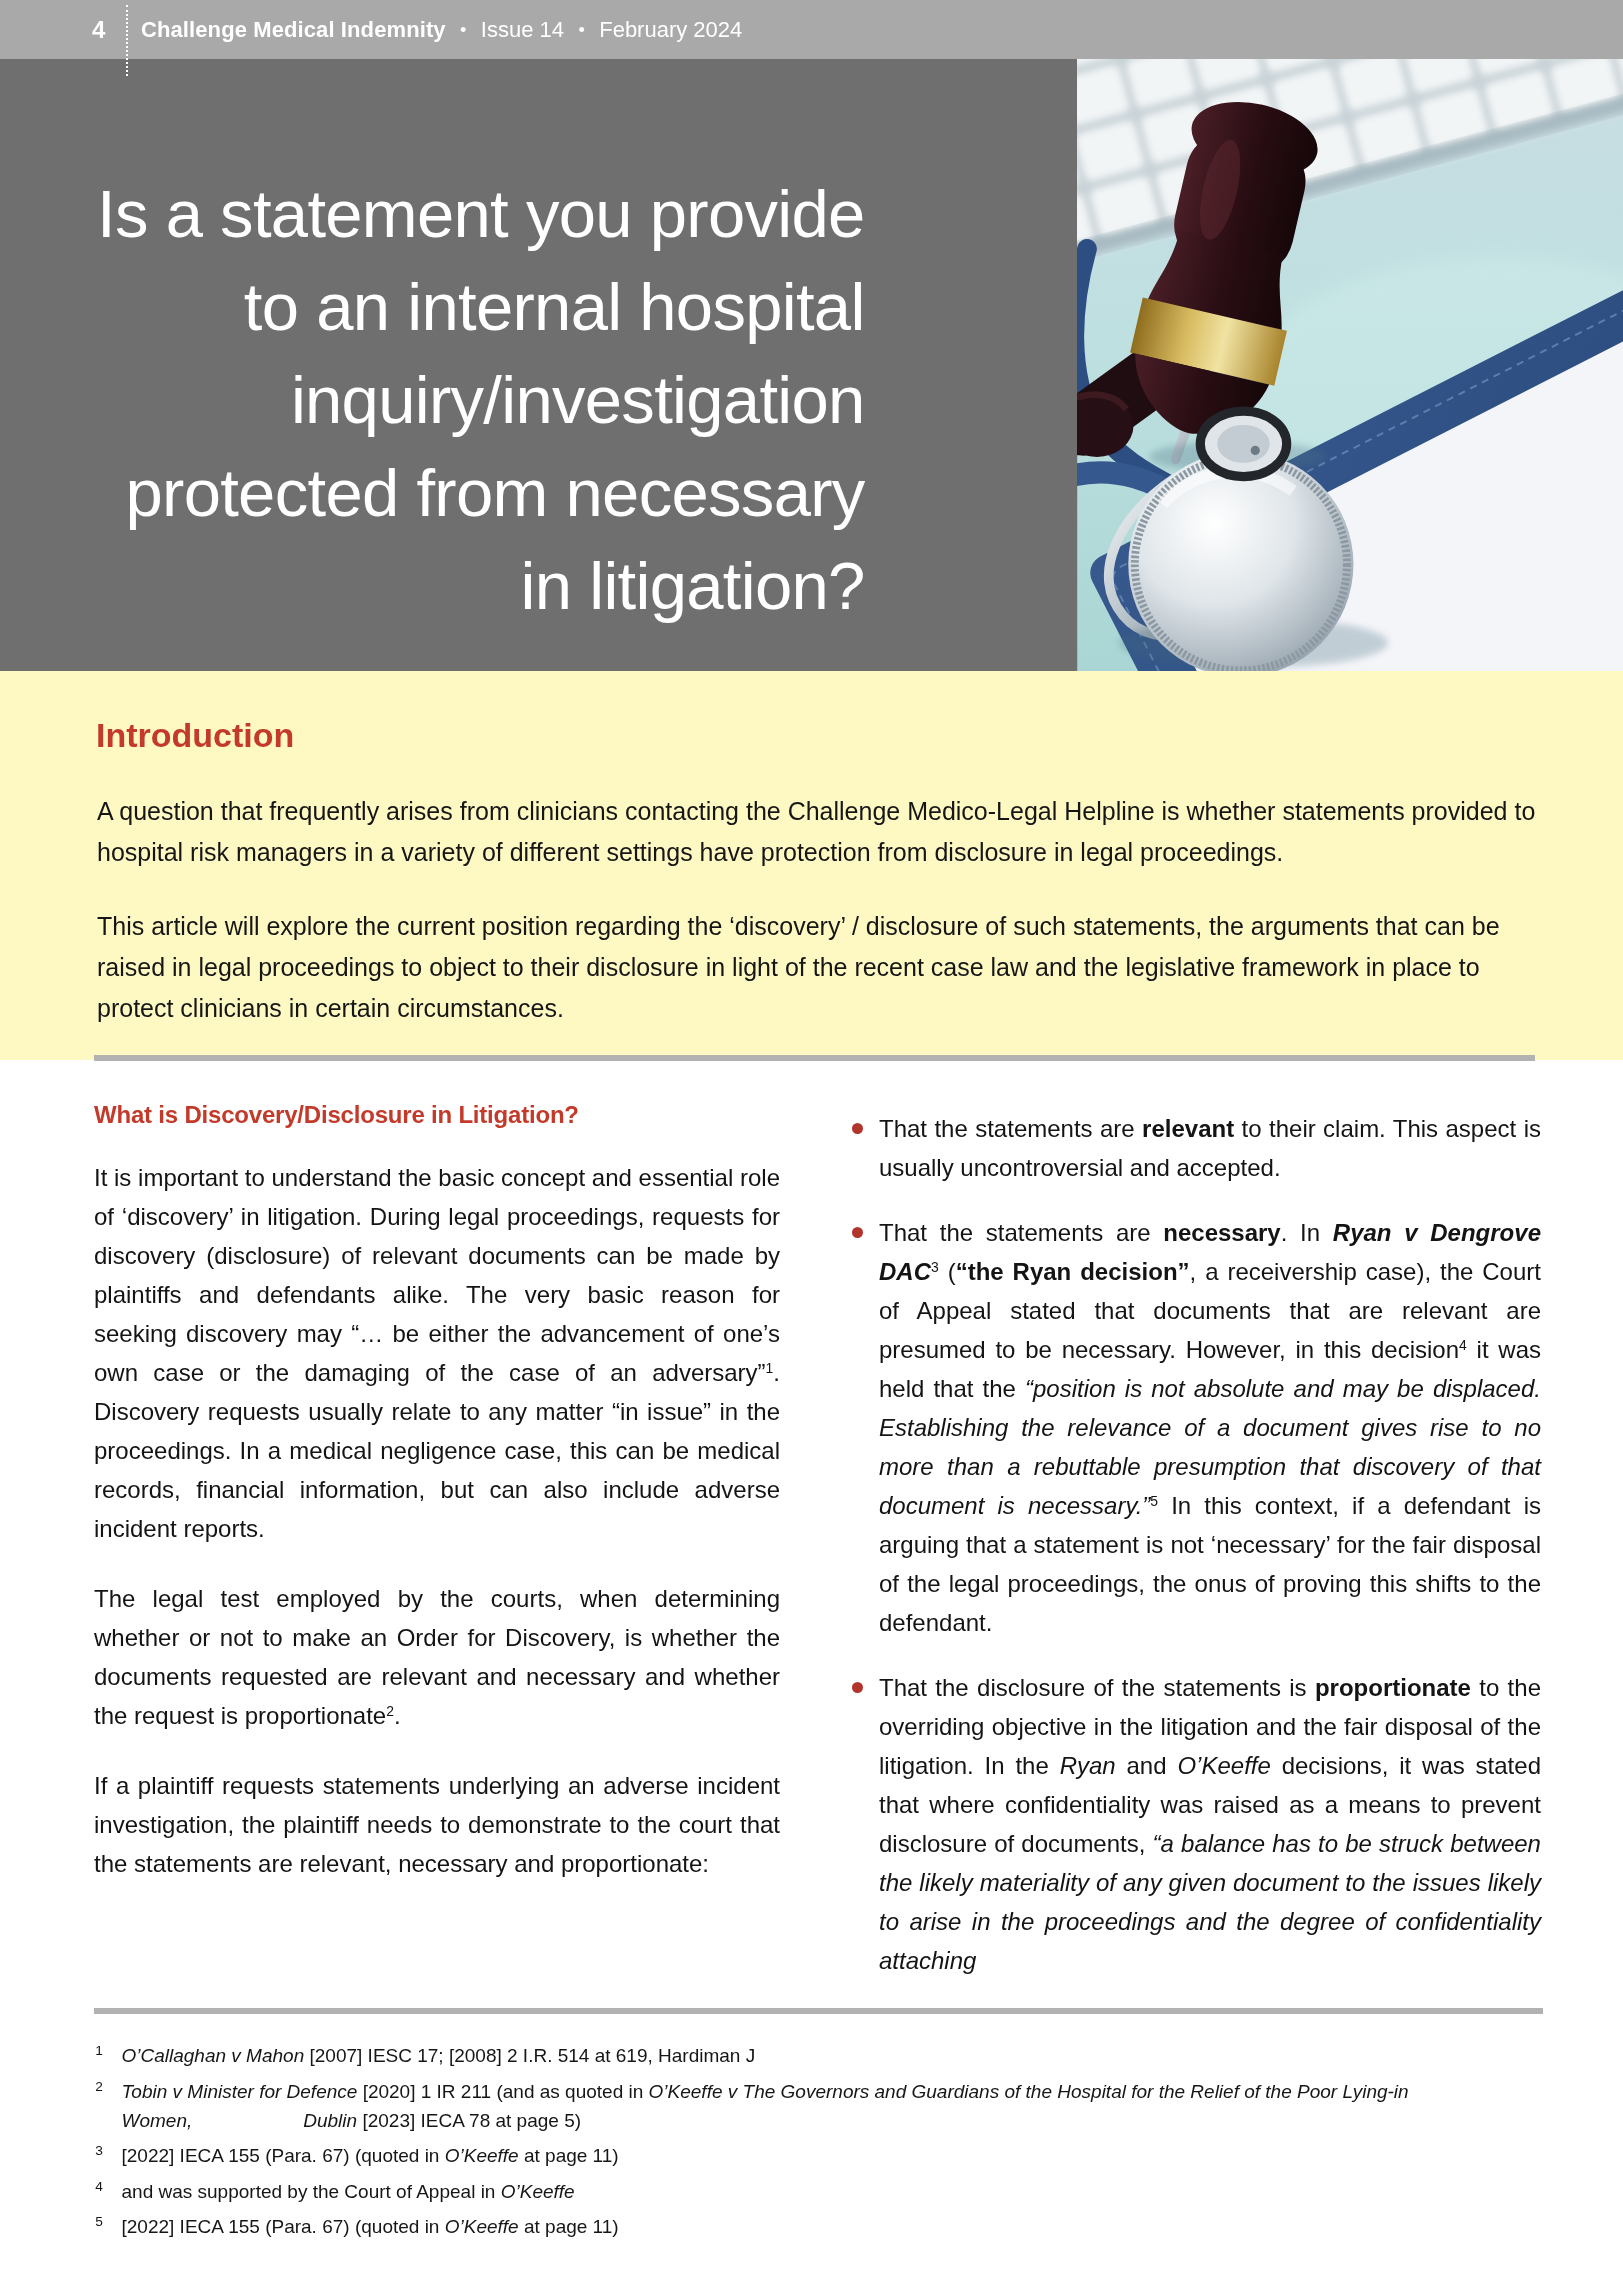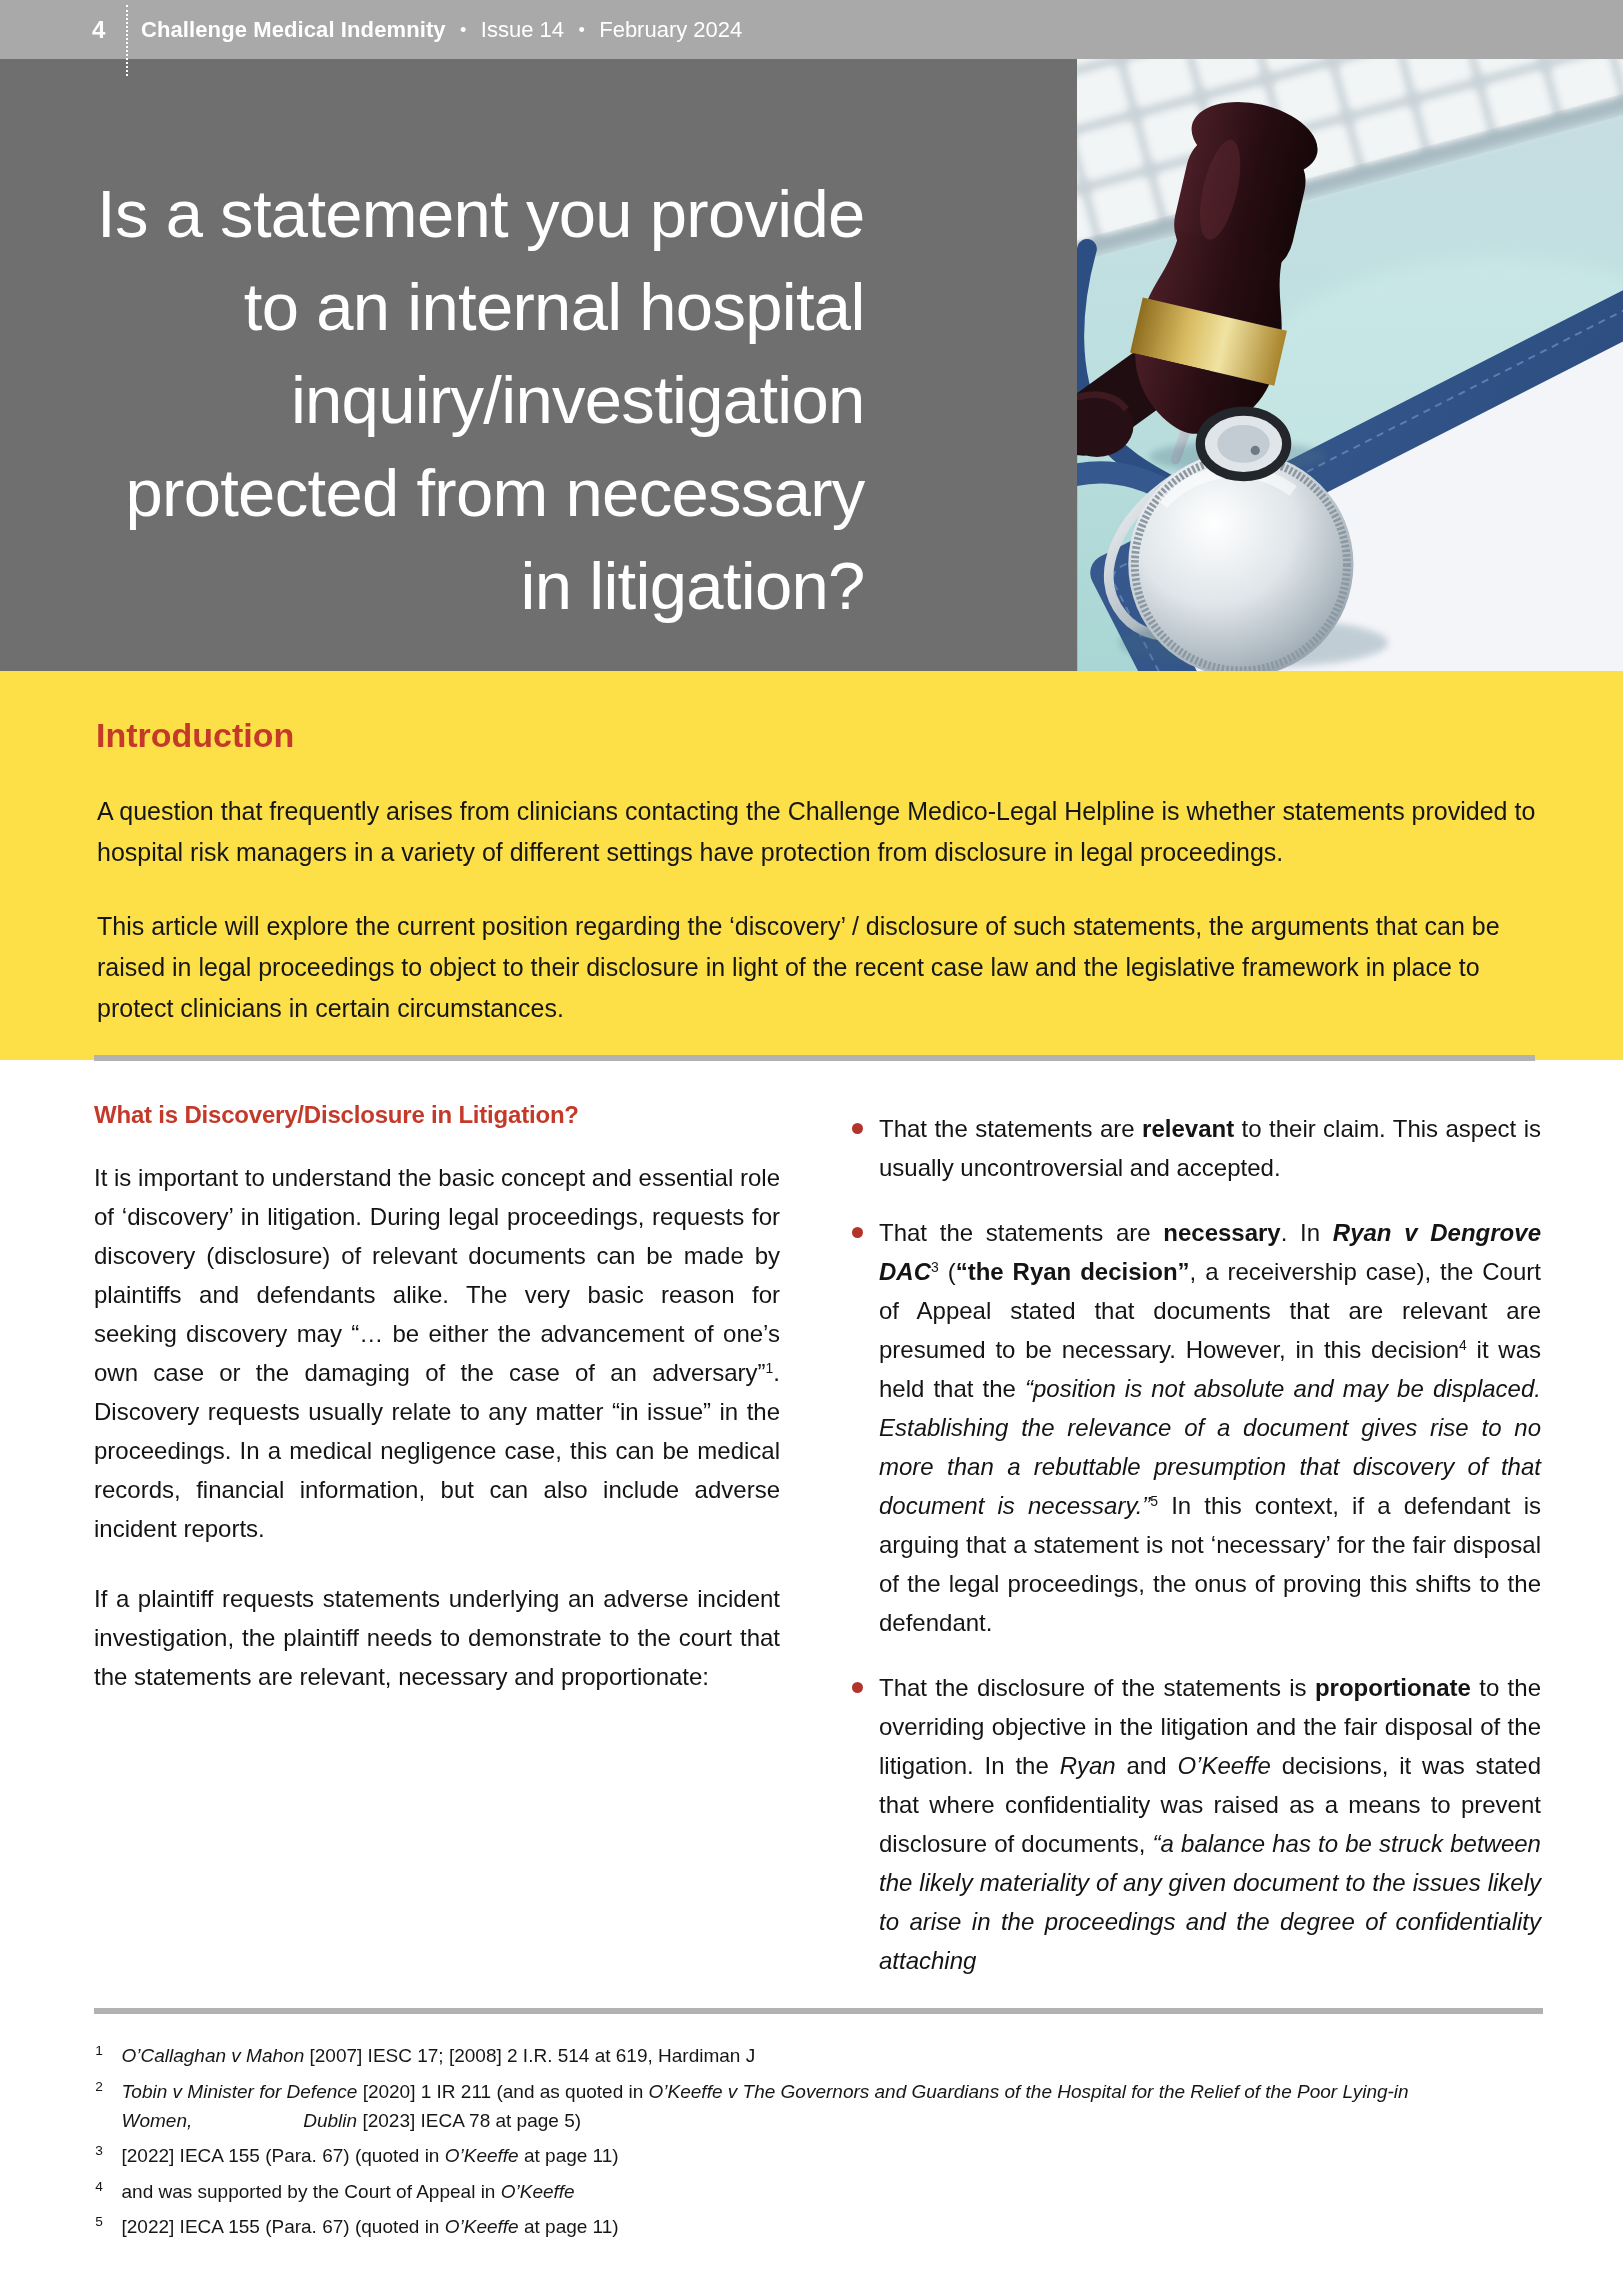--- a/index.html
+++ b/index.html
@@ -18,21 +18,21 @@
   .meta-dot{font-size:18.3px;position:relative;top:0.7px;}
 
   
   .hero{position:absolute;left:0;top:59px;width:1623px;height:612px;background:#6f6f6f;}
   .hero-title{position:absolute;left:97px;top:108px;font-size:67px;line-height:93px;
               color:#ffffff;font-weight:400;letter-spacing:-0.7px;text-align:right;}
   .hero-photo{position:absolute;left:1077px;top:0;width:547px;height:612px;}
   .hero-photo svg{display:block;width:547px;height:612px;}
 
   
-  .intro{position:absolute;left:0;top:671px;width:1623px;height:389px;background:#fde047;}
+  .intro{position:absolute;left:0;top:671px;width:1623px;height:389px;background:#fef9c3;}
   .intro-heading{position:absolute;left:96px;top:45px;font-size:34px;line-height:39px;
                  font-weight:bold;color:#c43a2a;}
   .intro-body{position:absolute;left:97px;top:120px;width:1450px;font-size:25px;
               line-height:41px;color:#161616;}
   .intro-body p{margin:0 0 33px 0;}
 
   
   .divider{position:absolute;height:5.9px;background:#b2b2b2;}
   #divider-top{left:94px;top:1055px;width:1441px;}
   #divider-foot{left:94px;top:2008px;width:1449px;}
@@ -194,20 +194,21 @@
       <p>A question that frequently arises from clinicians contacting the Challenge Medico-Legal Helpline is whether statements provided to hospital risk managers in a variety of different settings have protection from disclosure in legal proceedings.</p>
       <p>This article will explore the current position regarding the ‘discovery’ / disclosure of such statements, the arguments that can be raised in legal proceedings to object to their disclosure in light of the recent case law and the legislative framework in place to protect clinicians in certain circumstances.</p>
     </div>
   </div>
 
   <div class="divider" id="divider-top"></div>
 
   <div class="col-left">
     <h3 class="section-heading">What is Discovery/Disclosure in Litigation?</h3>
     <p>It is important to understand the basic concept and essential role of ‘discovery’ in litigation. During legal proceedings, requests for discovery (disclosure) of relevant documents can be made by plaintiffs and defendants alike. The very basic reason for seeking discovery may “… be either the advancement of one’s own case or the damaging of the case of an adversary”<sup>1</sup>. Discovery requests usually relate to any matter “in issue” in the proceedings. In a medical negligence case, this can be medical records, financial information, but can also include adverse incident reports.</p>
+    <p>The legal test employed by the courts, when determining whether or not to make an Order for Discovery, is whether the documents requested are relevant and necessary and whether the request is proportionate<sup>2</sup>.</p>
     <p>If a plaintiff requests statements underlying an adverse incident investigation, the plaintiff needs to demonstrate to the court that the statements are relevant, necessary and proportionate:</p>
   </div>
 
   <div class="col-right">
     <div class="bullet">
       <span class="bullet-dot"></span>
       <div class="bullet-text">That the statements are <b>relevant</b> to their claim. This aspect is usually uncontroversial and accepted.</div>
     </div>
     <div class="bullet">
       <span class="bullet-dot"></span>

